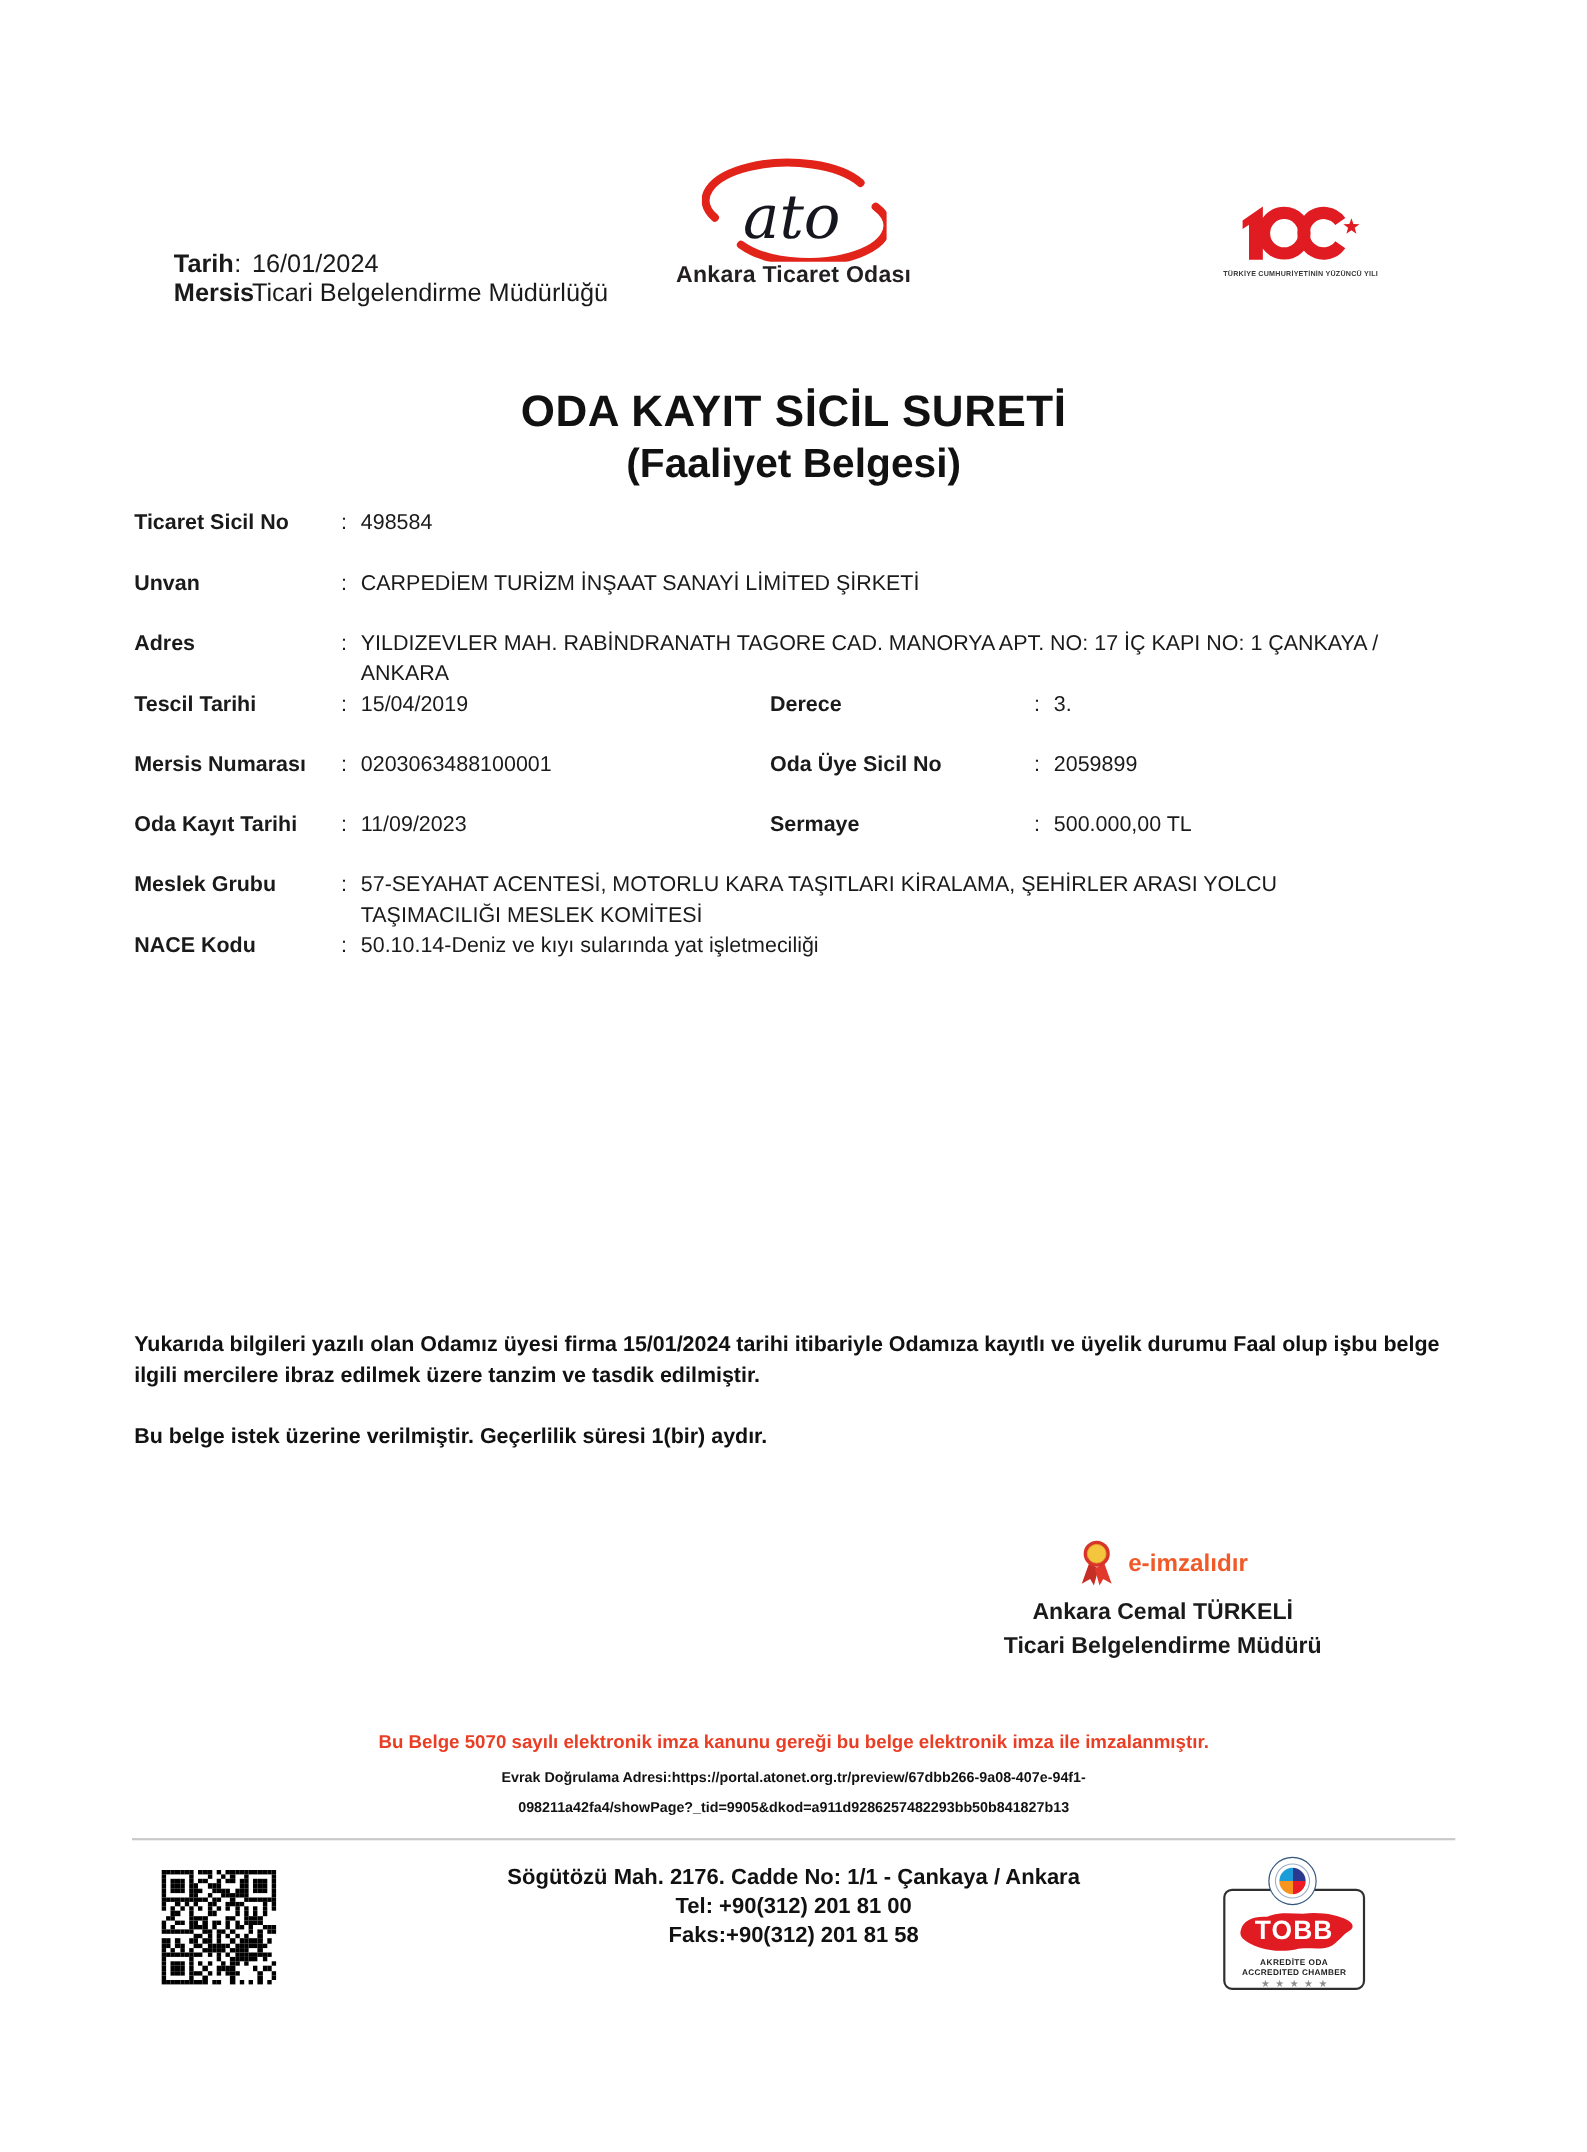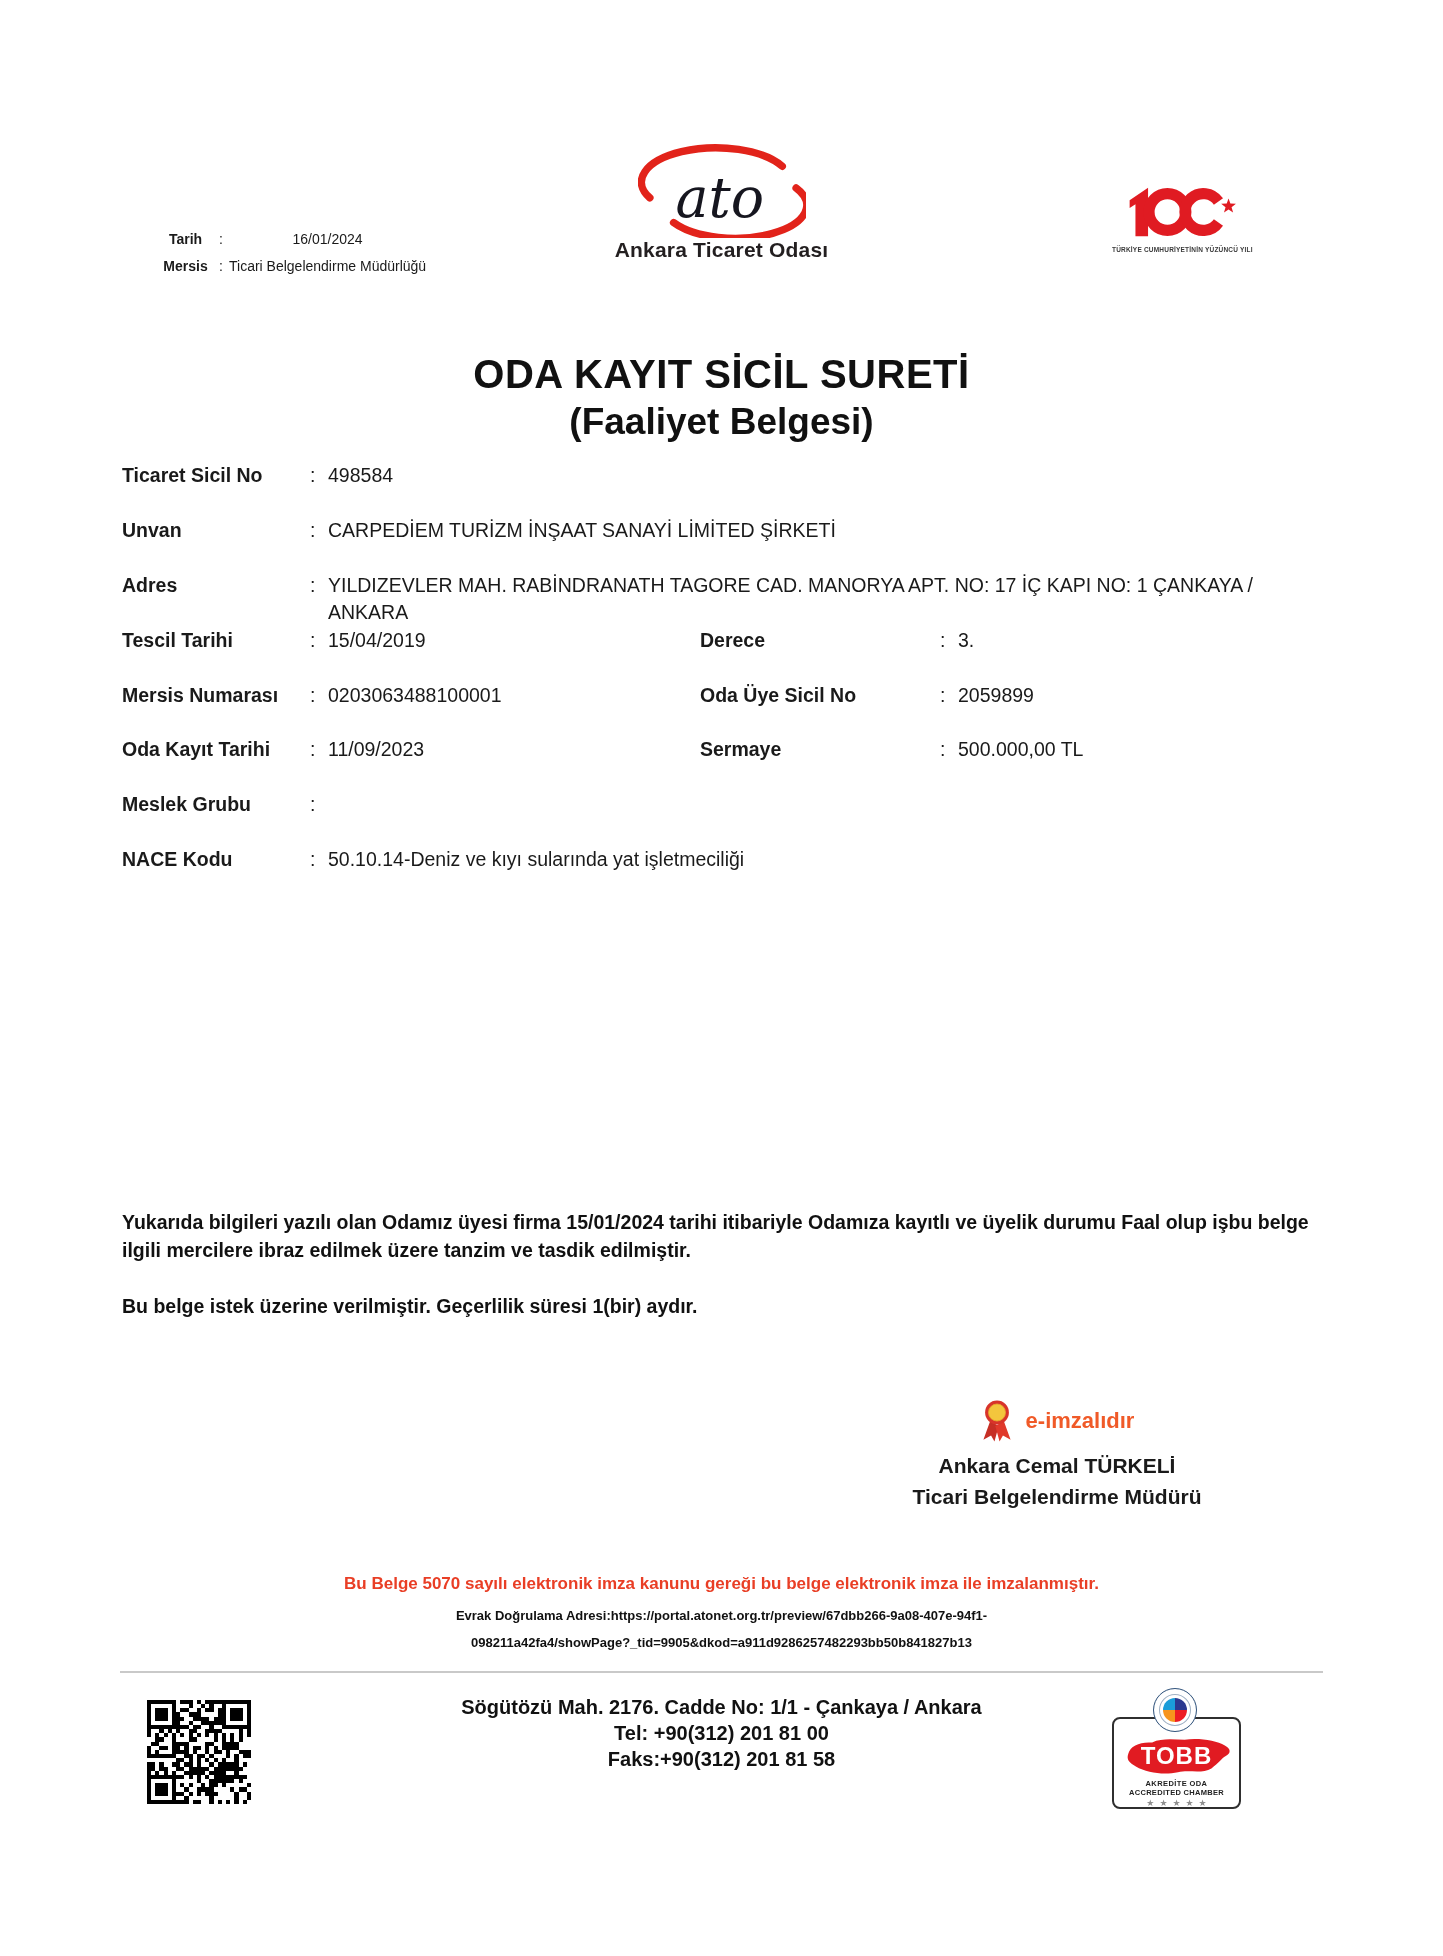--- a/index.html
+++ b/index.html
@@ -1,21 +1,21 @@
 <!DOCTYPE html>
 <html><head>
 <meta charset="utf-8">
 <style>
   html,body{margin:0;padding:0;background:#fff;}
   .page{
     position:relative;width:1443px;height:1956px;background:#fff;
     font-family:"Liberation Sans", sans-serif;color:#1a1a1a;overflow:hidden;margin:0 auto;
   }
   
-  .hdr-meta{position:absolute;left:158px;top:226px;font-size:14px;line-height:27px;text-align:center;}
+  .hdr-meta{position:absolute;left:158px;top:226px;font-size:23px;line-height:27px;}
   .meta-row{display:grid;grid-template-columns:55px 16px auto;}
   .m-label{font-weight:bold;}
   
   .ato{position:absolute;left:50%;top:138px;transform:translateX(-50%);text-align:center;width:340px;}
   .ato svg{display:block;margin:0 auto;}
   .ato-caption{font-weight:bold;font-size:21px;color:#231f20;margin-top:0;letter-spacing:.2px;}
   
   .cent{position:absolute;left:1112px;top:180px;width:140px;text-align:center;}
   .cent svg{display:block;margin:0 auto;}
   .cent-caption{font-size:6.5px;font-weight:bold;color:#3a3a3a;margin-top:2px;letter-spacing:.2px;white-space:nowrap;}
@@ -141,20 +141,21 @@
       <span class="flabel">Oda Kayıt Tarihi</span>
       <span class="fcolon">:</span>
       <span class="fvalue">11/09/2023</span>
       <span class="flabel">Sermaye</span>
       <span class="fcolon">:</span>
       <span class="fvalue">500.000,00 TL</span>
     </div>
     <div class="frow">
       <span class="flabel">Meslek Grubu</span>
       <span class="fcolon">:</span>
+      <span class="fvalue">57-SEYAHAT ACENTESİ, MOTORLU KARA TAŞITLARI KİRALAMA, ŞEHİRLER ARASI YOLCU TAŞIMACILIĞI MESLEK KOMİTESİ</span>
     </div>
     <div class="frow">
       <span class="flabel">NACE Kodu</span>
       <span class="fcolon">:</span>
       <span class="fvalue">50.10.14-Deniz ve kıyı sularında yat işletmeciliği</span>
     </div>
   </div>
 
   <p class="para para1">Yukarıda bilgileri yazılı olan Odamız üyesi firma 15/01/2024 tarihi itibariyle Odamıza kayıtlı ve üyelik durumu Faal olup işbu belge ilgili mercilere ibraz edilmek üzere tanzim ve tasdik edilmiştir.</p>
   <p class="para para2">Bu belge istek üzerine verilmiştir. Geçerlilik süresi 1(bir) aydır.</p>

